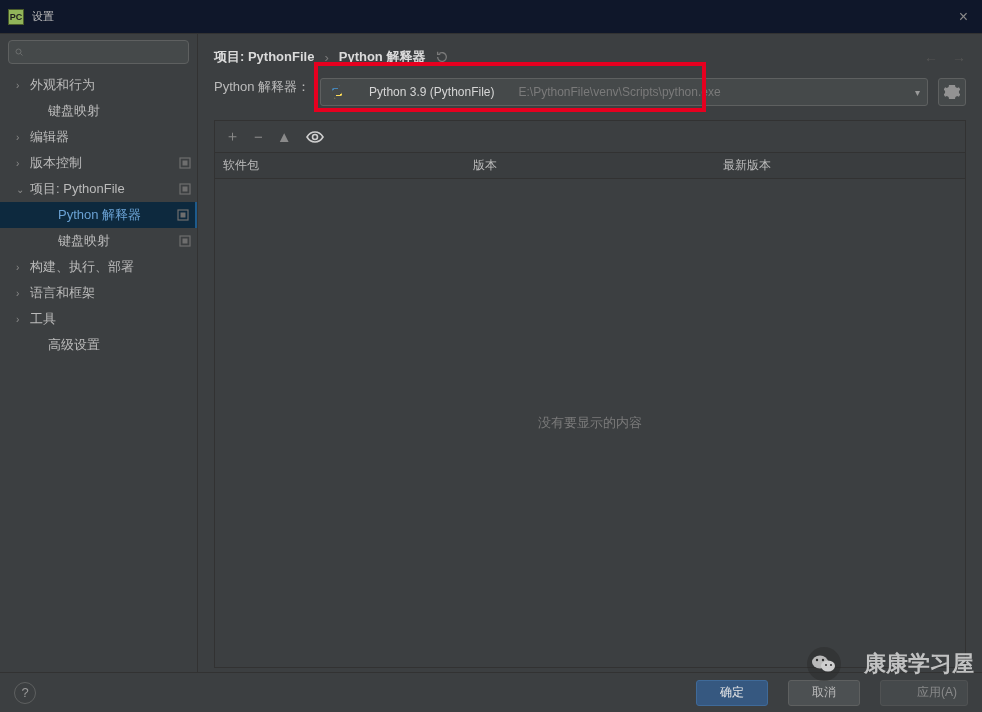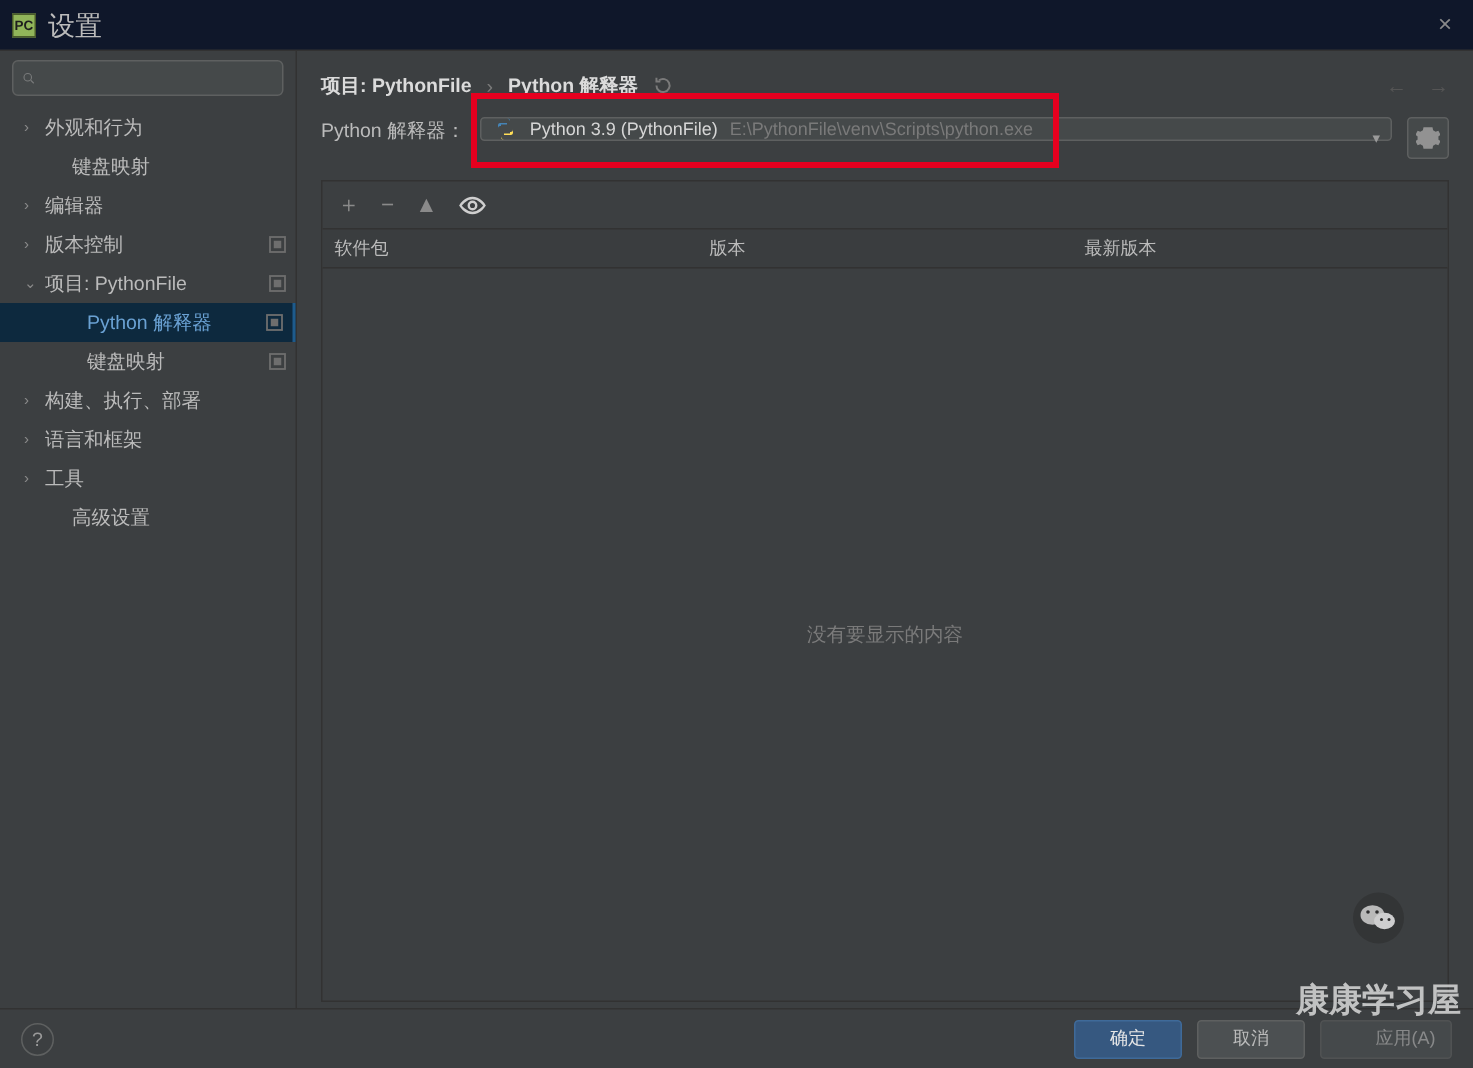--- a/index.html
+++ b/index.html
@@ -22,21 +22,21 @@
   border-bottom: 1px solid #323232;
 }
 .titlebar .app-icon {
   width: 16px; height: 16px;
   background: #91b55a;
   border: 1px solid #4a5c2a;
   display: flex; align-items:center; justify-content:center;
   font-size: 9px; font-weight: bold; color:#1e1e1e;
   margin-right: 8px;
 }
-.titlebar .title { color: #bbbbbb; font-size: 18px; text-align: center; }
+.titlebar .title { color: #bbbbbb; font-size: 11px; text-align: center; }
 .titlebar .close { margin-left: auto; color:#8a8a8a; font-size:16px; cursor:pointer; padding:0 6px;}
 .main {
   display: flex;
   height: 642px;
 }
 .sidebar {
   width: 198px;
   background: #3c3f41;
   border-right: 1px solid #323232;
   display: flex;
@@ -102,25 +102,25 @@
   display: flex; gap: 10px;
   margin-bottom: 14px;
 }
 .interp-row .lbl { color:#bbbbbb; font-size:13px; }
 .interp-select {
   flex:1; position:relative;
 }
 .interp-select .box {
   border: 1px solid #5e6060;
   background:#45494a;
-  height: 16px;
+  height: 28px;
   display:flex; align-items:center;
   padding: 0 26px 0 8px;
   border-radius: 3px;
-  gap:8px;
+  gap:24px;
 }
 .interp-select .py-icon {
   width:16px; height:16px;
   display:inline-flex; align-items:center; justify-content:center;
 }
 .interp-select .name { color:#d6d6d6; font-size:12px; }
 .interp-select .path { color:#7a7a7a; font-size:12px; }
 .interp-select .caret {
   position:absolute; right:8px; top:50%; transform:translateY(-50%);
   color:#9a9a9a; font-size:10px;
@@ -185,39 +185,39 @@
   bottom: 0; left:0; right:0;
 }
 .help-btn {
   width:22px; height:22px;
   border-radius:50%;
   border:1px solid #5e6060;
   display:flex; align-items:center; justify-content:center;
   color:#9a9a9a; font-size:13px;
   cursor:pointer;
 }
-.buttons { margin-left:auto; display:flex; gap:10px; }
+.buttons { margin-left:auto; display:flex; gap:20px; }
 .btn {
   min-width:72px; height:26px;
   border:1px solid #5e6060;
   background:#4c5052;
   color:#bbbbbb;
   font-size:12px;
   border-radius:3px;
   display:flex; align-items:center; justify-content:center;
   cursor:pointer;
   padding: 0 10px;
 }
 .btn.primary { background:#365880; border-color:#3f6a99; color:#e6e6e6; }
 .btn.disabled { opacity:.6;padding-left:36px; }
 .watermark {
   position:absolute; right:8px; bottom:30px;
   display:flex; align-items:center; gap:22px;
   color:#d9d9d9; font-size:22px; font-weight:600;
-  opacity:.85; pointer-events:none;flex-direction:column;
+  opacity:.85; pointer-events:none;
 }
 .watermark .wicon {
   width:36px; height:36px;
   display:flex; align-items:center; justify-content:center;
 }
 </style>
 </head>
 <body>
 
 <div class="titlebar">

